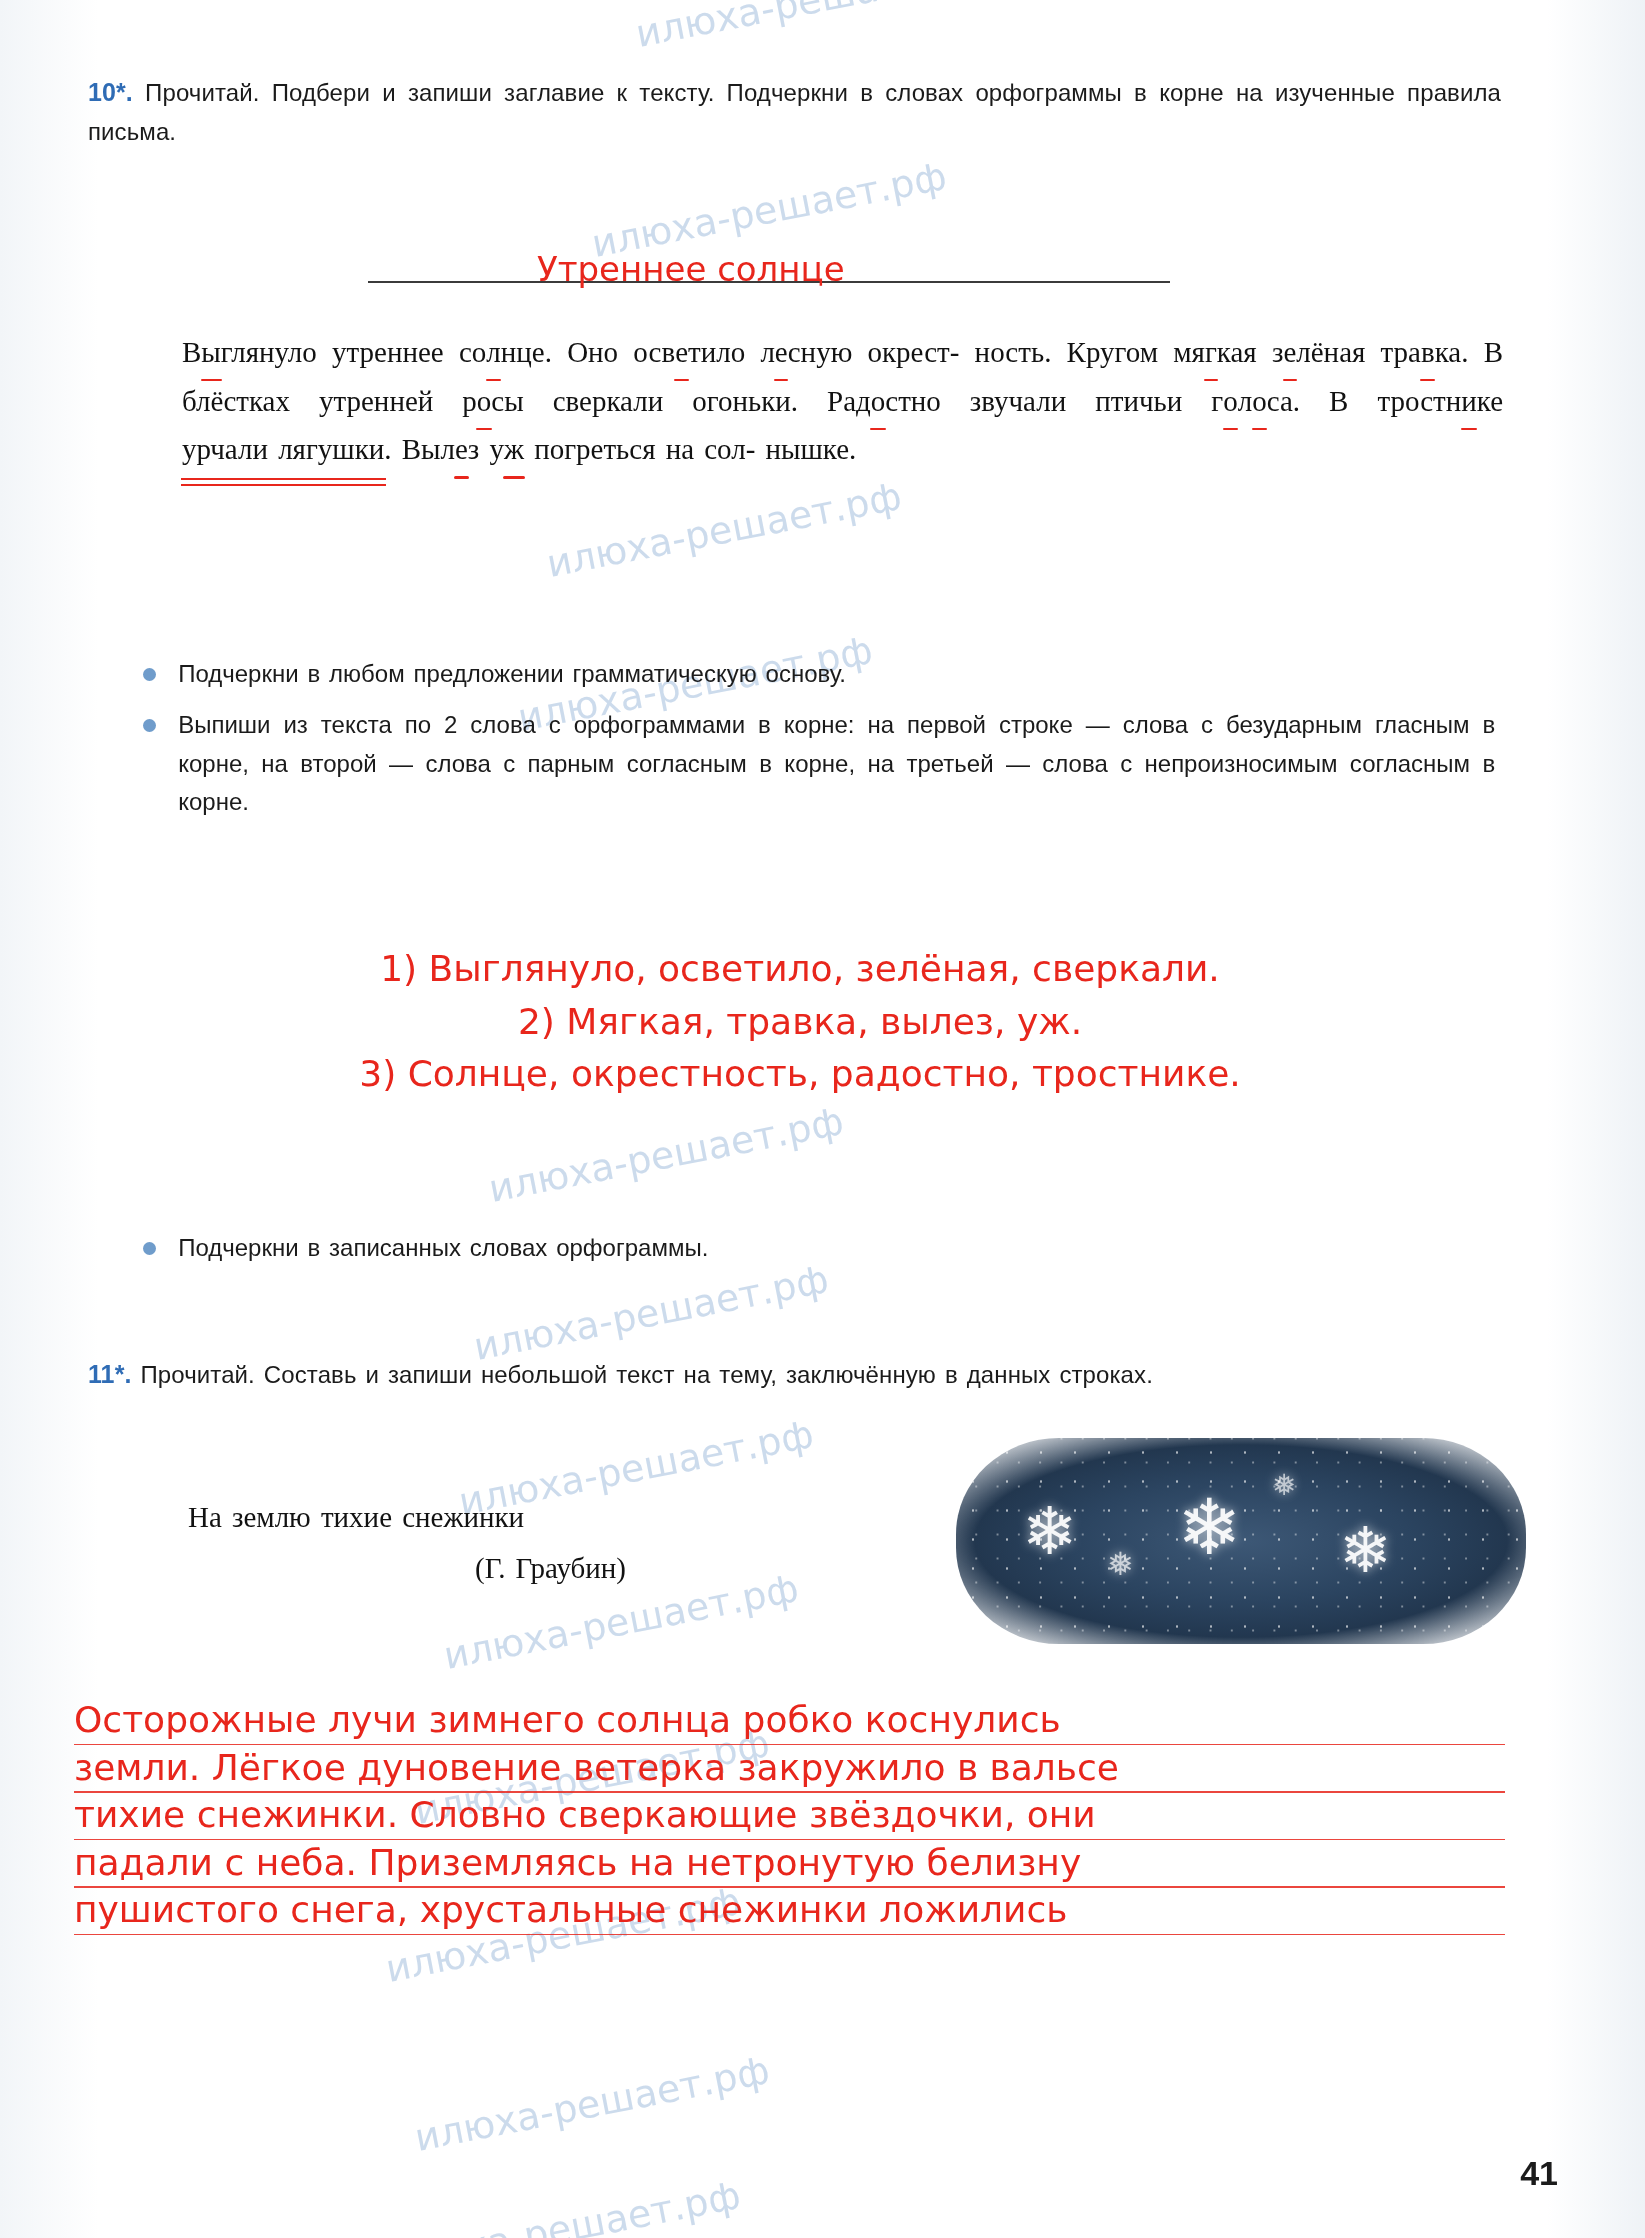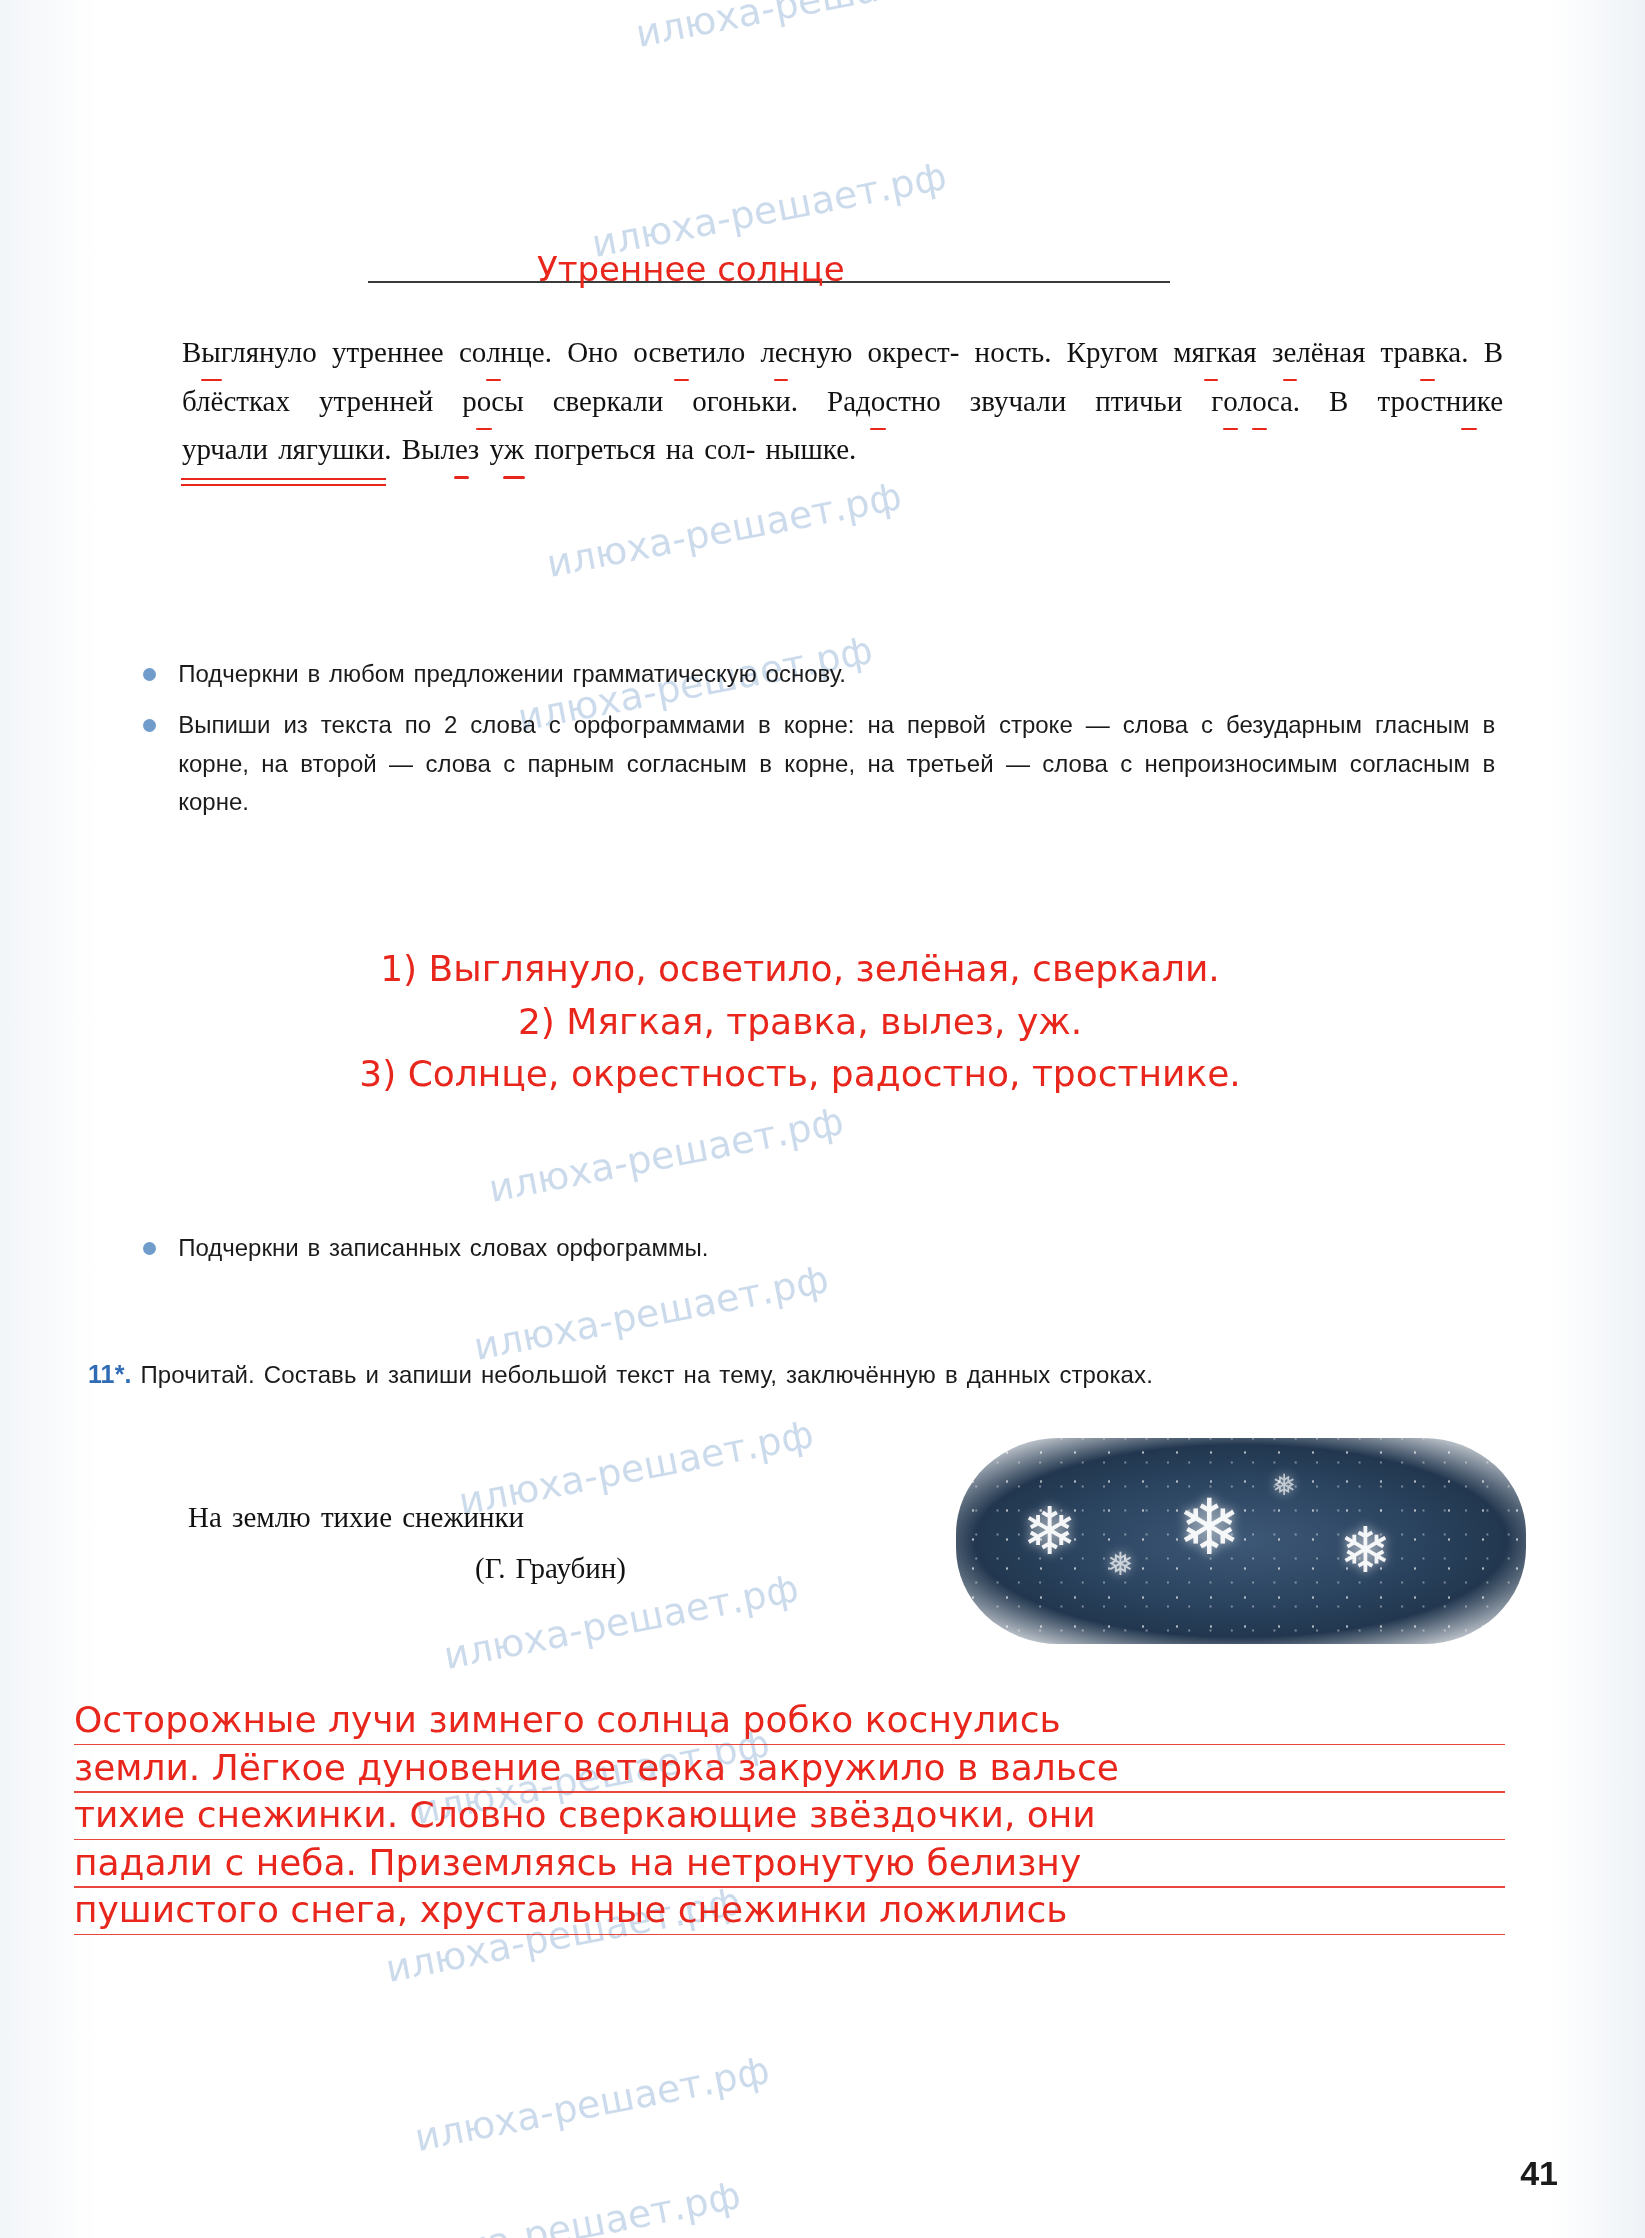--- a/index.html
+++ b/index.html
@@ -315,20 +315,26 @@
     <div class="wm" style="left:486px; top:1133px;">илюха-решает.рф</div>
     <div class="wm" style="left:471px; top:1291px;">илюха-решает.рф</div>
     <div class="wm" style="left:456px; top:1446px;">илюха-решает.рф</div>
     <div class="wm" style="left:441px; top:1600px;">илюха-решает.рф</div>
     <div class="wm" style="left:412px; top:1755px;">илюха-решает.рф</div>
     <div class="wm" style="left:383px; top:1913px;">илюха-решает.рф</div>
     <div class="wm" style="left:412px; top:2082px;">илюха-решает.рф</div>
     <div class="wm" style="left:383px; top:2207px;">илюха-решает.рф</div>
   </div>
 
+  <div id="ex10" class="ex">
+    <div class="task">
+      <span class="ex-num">10*.</span>
+      <span>Прочитай. Подбери и запиши заглавие к тексту. Подчеркни в словах орфограммы в корне на изученные правила письма.</span>
+    </div>
+  </div>
 
   <div class="hw-title">Утреннее солнце</div>
   <div class="title-rule"></div>
 
   <div class="passage">
     <span>
       В<span class="mark">ы</span>глянуло утреннее со<span class="mark">л</span>нце. Оно осв<span class="mark">е</span>тило л<span class="mark">е</span>сную окрест-
       ность. Кругом мя<span class="mark">г</span>кая з<span class="mark">е</span>лёная тра<span class="mark">в</span>ка. В блёстках утренней
       р<span class="mark">о</span>сы сверкали огоньки. Рад<span class="mark">о</span>стно звучали птичьи г<span class="mark">о</span>л<span class="mark">о</span>са.
       В тростн<span class="mark">и</span>ке <span class="dblmark">урчали лягушки</span>. Выл<span class="mark">е</span>з у<span class="mark">ж</span> погреться на сол-

